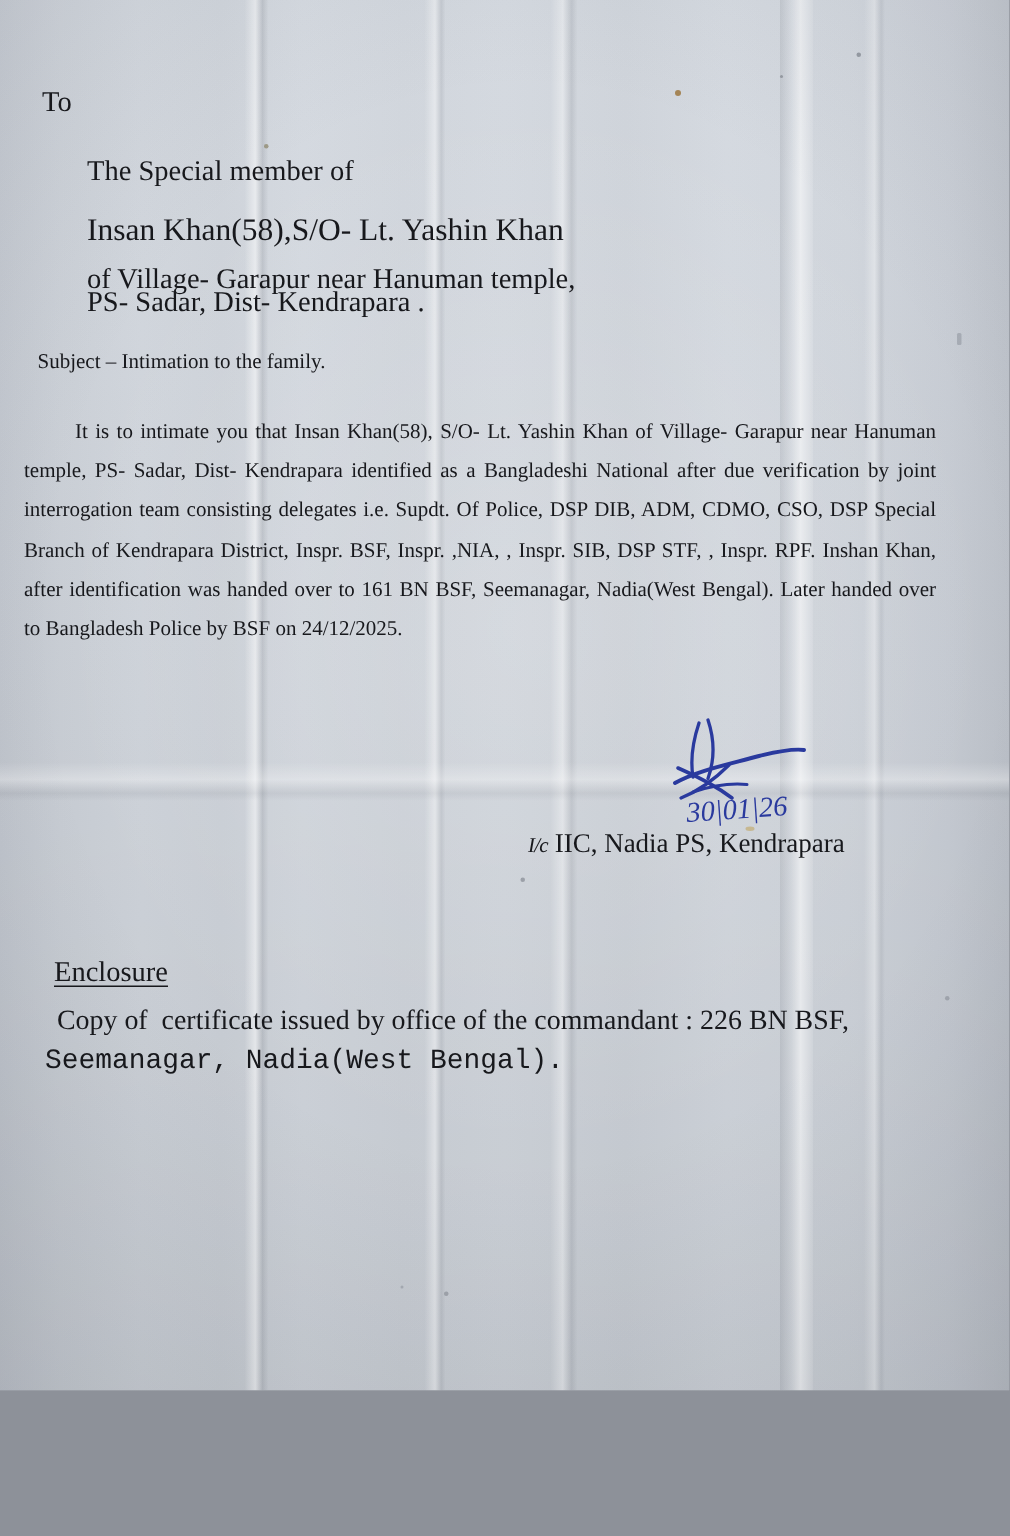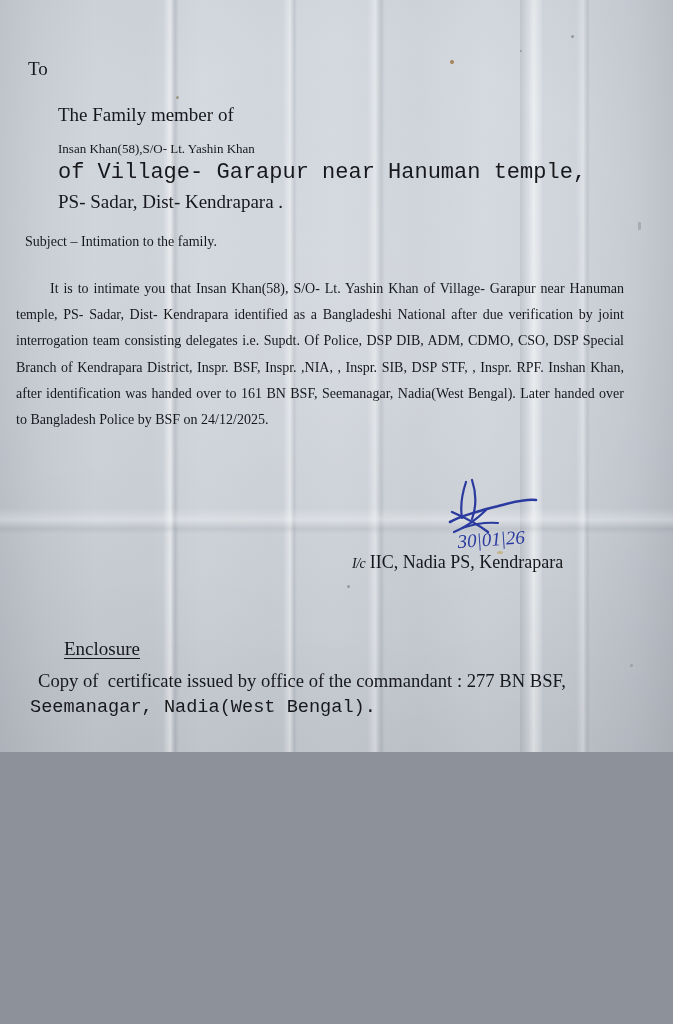--- a/index.html
+++ b/index.html
@@ -3,21 +3,21 @@
 <meta charset="utf-8">
 <style>
   html, body {
     margin: 0;
     padding: 0;
     background: #8d9199;
   }
   #page {
     position: relative;
     width: 673px;
-    height: 752px;
+    height: 927px;
     overflow: hidden;
     background:
       linear-gradient(180deg, rgba(255,255,255,0.05) 0%, rgba(0,0,0,0.03) 55%, rgba(0,0,0,0.06) 100%),
       linear-gradient(90deg,
         #c5cad2 0%,
         #cdd2d9 6%,
         #d2d7de 14%,
         #cfd4db 22%,
         #d4d9e0 30%,
         #d0d5dc 40%,
@@ -60,22 +60,22 @@
 
   .content {
     position: relative;
     z-index: 3;
   }
 
   .line { position: absolute; white-space: pre; }
 
   #to-label   { left: 28px;  top: 58px;  font-size: 19px; }
   #addr-1     { left: 58px;  top: 104px; font-size: 19px; }
-  #addr-2     { left: 58px;  top: 141px; font-size: 13px; }
-  #addr-3     { left: 58px;  top: 160px; font-size: 22px; font-family: Liberation Mono, monospace; }
+  #addr-2     { left: 58px;  top: 141px; font-size: 21px; }
+  #addr-3     { left: 58px;  top: 176px; font-size: 19px; }
   #addr-4     { left: 58px;  top: 191px; font-size: 19px; }
   #subject    { left: 25px;  top: 234px; font-size: 14px; }
 
   #body {
     position: absolute;
     left: 16px;
     top: 276px;
     width: 608px;
     font-size: 14px;
     line-height: 26.2px;
@@ -104,21 +104,20 @@
     top: 478px;
     width: 130px;
     height: 78px;
     pointer-events: none;
   }
 
   #enclosure-heading {
     left: 36px; top: 638px; font-size: 19px;
     text-decoration: underline;
     text-underline-offset: 3px;
-    margin-left: 28px;
   }
   #enclosure-1 { left: 38px; top: 670px; font-size: 18.6px; }
   #enclosure-2 { left: 30px; top: 697px; font-size: 18.6px; font-family: Liberation Mono, monospace; }
 
   .blurline { filter: blur(0.25px); }
 </style>
 </head>
 <body>
 
 <div id="page">
@@ -138,21 +137,21 @@
   <div class="speck" style="left:296px;top:861px;width:3px;height:3px;background:rgba(110,115,125,0.45);"></div>
   <div class="speck" style="left:267px;top:857px;width:2px;height:2px;background:rgba(110,115,125,0.35);"></div>
   <div class="speck" style="left:497px;top:551px;width:6px;height:3px;background:rgba(185,150,60,0.5);"></div>
   <div class="speck" style="left:347px;top:585px;width:3px;height:3px;background:rgba(90,95,105,0.5);"></div>
   <div class="speck" style="left:630px;top:664px;width:3px;height:3px;background:rgba(110,115,125,0.4);"></div>
 
   <div class="content">
 
     <div class="line blurline" id="to-label">To</div>
 
-    <div class="line blurline" id="addr-1">The Family member of</div>
+    <div class="line blurline" id="addr-1">The Special member of</div>
     <div class="line blurline" id="addr-2">Insan Khan(58),S/O- Lt. Yashin Khan</div>
     <div class="line blurline" id="addr-3">of Village- Garapur near Hanuman temple,</div>
     <div class="line blurline" id="addr-4">PS- Sadar, Dist- Kendrapara .</div>
 
     <div class="line blurline" id="subject">Subject – Intimation to the family.</div>
 
     <div class="blurline" id="body">It is to intimate you that Insan Khan(58), S/O- Lt. Yashin Khan of Village- Garapur near Hanuman temple, PS- Sadar, Dist- Kendrapara identified as a Bangladeshi National after due verification by  joint interrogation team consisting delegates i.e. Supdt. Of Police, DSP DIB, ADM, CDMO, CSO, DSP Special Branch of Kendrapara District, Inspr. BSF, Inspr. ,NIA, , Inspr. SIB, DSP STF, , Inspr. RPF.  Inshan Khan, after identification was handed over to 161 BN BSF, Seemanagar, Nadia(West Bengal). Later handed over to Bangladesh Police by BSF on 24/12/2025.</div>
 
     <svg id="signature-mark" viewBox="0 0 130 78">
       <g fill="none" stroke="#2a3a9e" stroke-linecap="round" stroke-linejoin="round">
@@ -164,19 +163,19 @@
         <path d="M26 50 C38 46, 52 44, 62 45" stroke-width="2"></path>
       </g>
       <g fill="#2a3a9e" font-family="'Liberation Serif', serif" font-size="19" font-style="italic">
         <text x="22" y="70" transform="rotate(-4 22 70)">30|01|26</text>
       </g>
     </svg>
 
     <div id="signature-block"><span class="hand-ic">I/c</span> <span>IIC, Nadia PS, Kendrapara</span></div>
 
     <div class="line blurline" id="enclosure-heading">Enclosure</div>
-    <div class="line blurline" id="enclosure-1">Copy of  certificate issued by office of the commandant : 277 BN BSF,</div>
+    <div class="line blurline" id="enclosure-1">Copy of  certificate issued by office of the commandant : 226 BN BSF,</div>
     <div class="line blurline" id="enclosure-2">Seemanagar, Nadia(West Bengal).</div>
 
   </div>
 
   <div class="vignette"></div>
 </div>
 
 </body></html>

